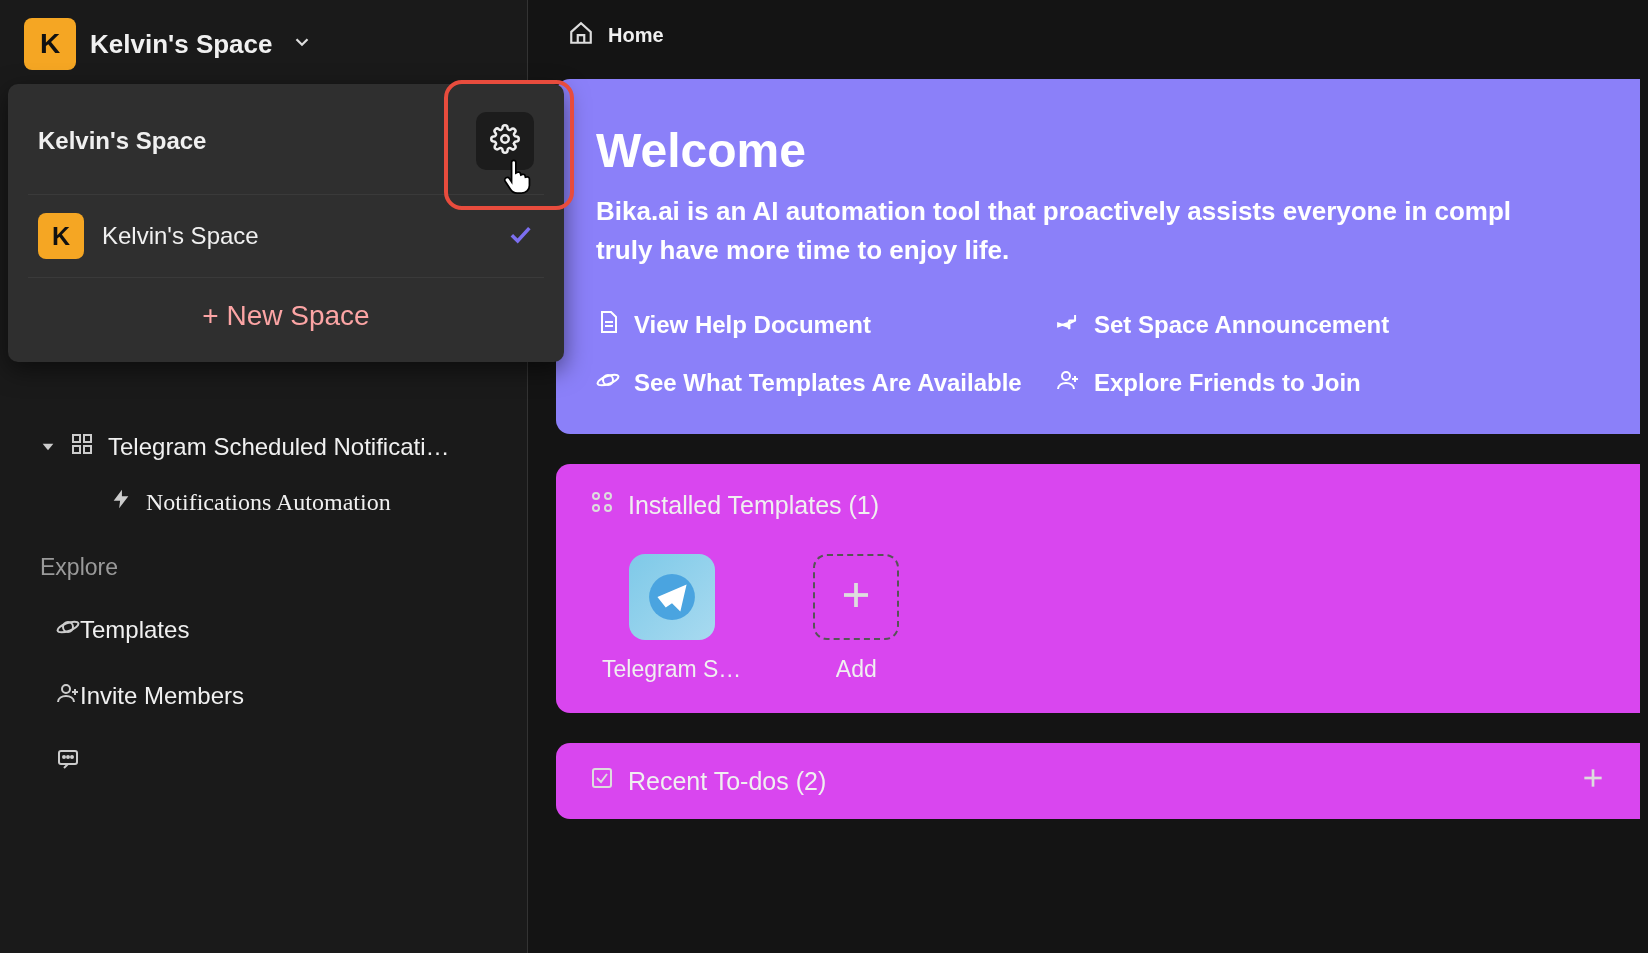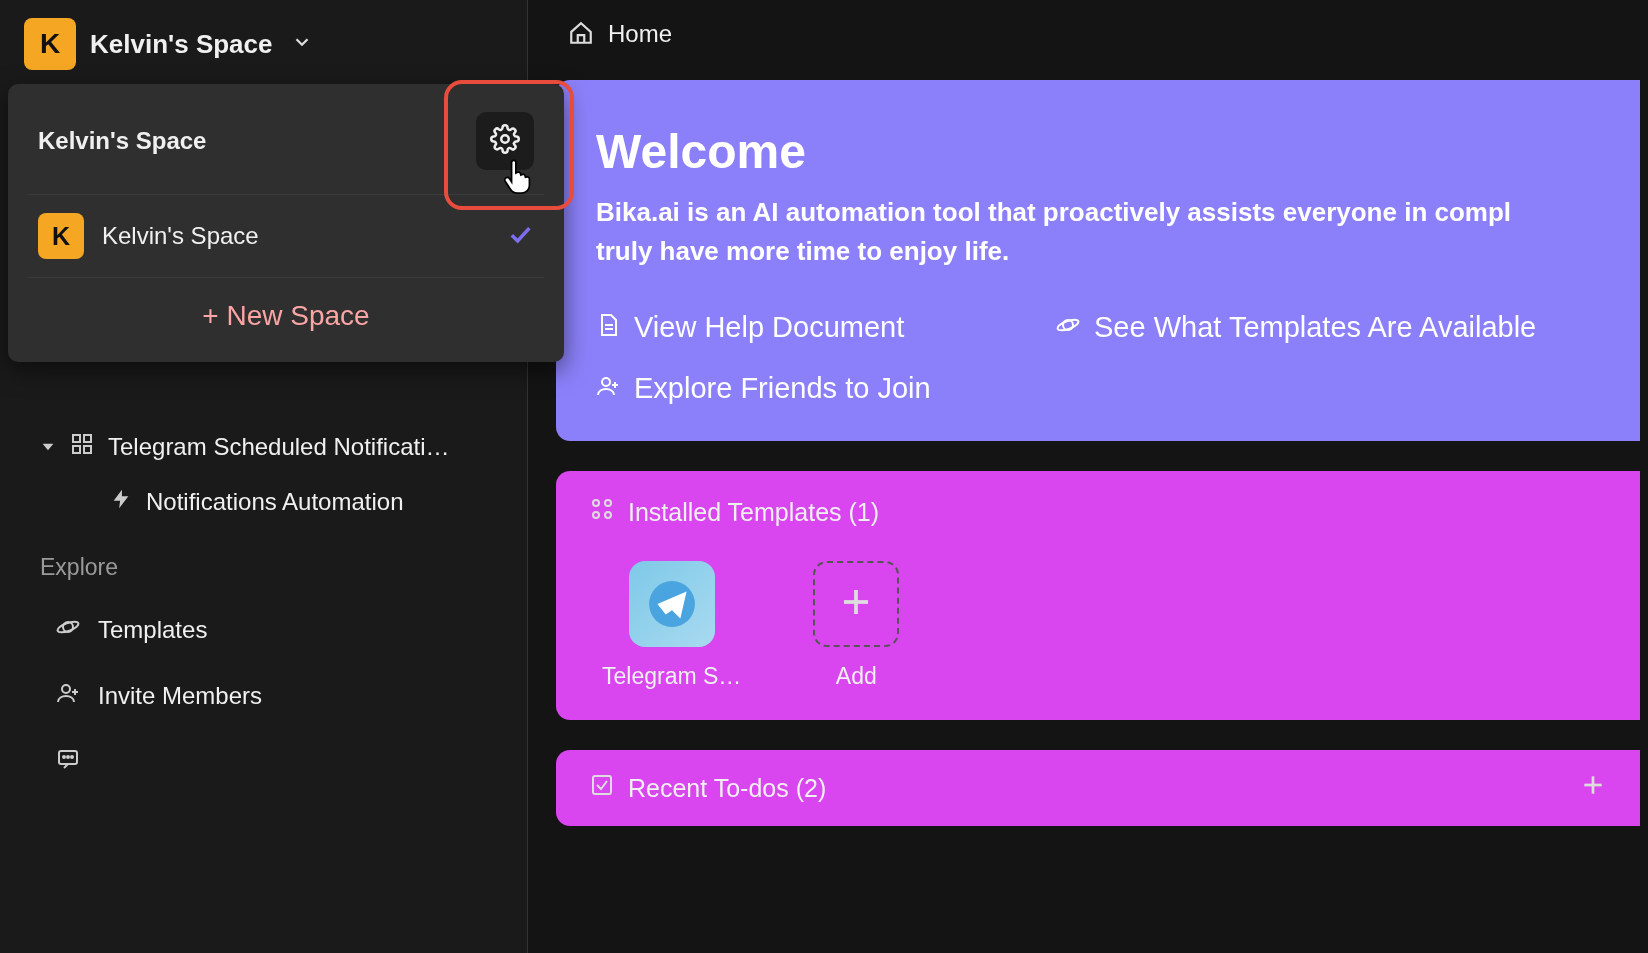--- a/index.html
+++ b/index.html
@@ -75,30 +75,30 @@
     color: var(--text-light);
     cursor: pointer;
   }
   .nav-item {
     display: flex;
     align-items: center;
     gap: 14px;
     padding: 14px 40px 14px 110px;
     font-size: 24px;
     cursor: pointer;
+    font-family: Liberation Serif, serif;
   }
   .explore-label {
     padding: 24px 40px 16px 40px;
     font-size: 23px;
     color: var(--text-dim);
   }
   .explore-item {
     display: flex;
     align-items: center;
-    gap: 18px;
     padding: 18px 40px 18px 56px;
     font-size: 24px;
     cursor: pointer;
   }
   .icon {
     flex-shrink: 0;
   }
   
   .space-dropdown {
     position: absolute;
@@ -183,25 +183,25 @@
   }
   
   .main {
     flex: 1;
     background: #141414;
     display: flex;
     flex-direction: column;
   }
   .breadcrumb {
     display: flex;
-    align-items: flex-start;
+    align-items: center;
     gap: 14px;
     padding: 20px 40px 28px 40px;
-    font-size: 24px;
-    font-weight: 400;
+    font-size: 20px;
+    font-weight: 700;
   }
   .content {
     padding: 0 8px 0 0;
     display: flex;
     flex-direction: column;
     gap: 30px;
   }
   .welcome-card {
     background: var(--purple);
     margin-left: 28px;
@@ -220,22 +220,22 @@
     font-weight: 600;
     line-height: 1.5;
     margin-bottom: 40px;
     white-space: nowrap;
   }
   .welcome-links {
     display: grid;
     grid-template-columns: 440px auto;
     row-gap: 28px;
     column-gap: 20px;
-    font-size: 29px;
-    font-weight: 400;
+    font-size: 24px;
+    font-weight: 700;
   }
   .welcome-link {
     display: flex;
     align-items: center;
     gap: 14px;
     cursor: pointer;
   }
   .section-card {
     background: #d946ef;
     margin-left: 28px;
@@ -401,20 +401,28 @@
         <div class="welcome-links">
           <div class="welcome-link">
             <span class="icon">
               <svg width="24" height="24" viewBox="0 0 24 24" fill="none" stroke="#fff" stroke-width="2">
                   <path d="M6 2h9l5 5v15H6z"></path>
                   <line x1="9" y1="12" x2="17" y2="12"></line>
                   <line x1="9" y1="16" x2="17" y2="16"></line>
                 </svg>
             </span>
             <span>View Help Document</span>
+          </div>
+          <div class="welcome-link">
+            <span class="icon">
+              <svg width="24" height="24" viewBox="0 0 24 24" fill="none" stroke="#fff" stroke-width="2">
+                  <path d="M12 2l4 4-2 6 4 4-6-2-4 8-2-2 8-4-2-6 4-4z" transform="rotate(45 12 12)"></path>
+                </svg>
+            </span>
+            <span>Set Space Announcement</span>
           </div>
           <div class="welcome-link">
             <span class="icon">
               <svg width="24" height="24" viewBox="0 0 24 24" fill="none" stroke="#fff" stroke-width="2">
                   <circle cx="12" cy="12" r="5"></circle>
                   <ellipse cx="12" cy="12" rx="11" ry="4" transform="rotate(-20 12 12)"></ellipse>
                 </svg>
             </span>
             <span>See What Templates Are Available</span>
           </div>

